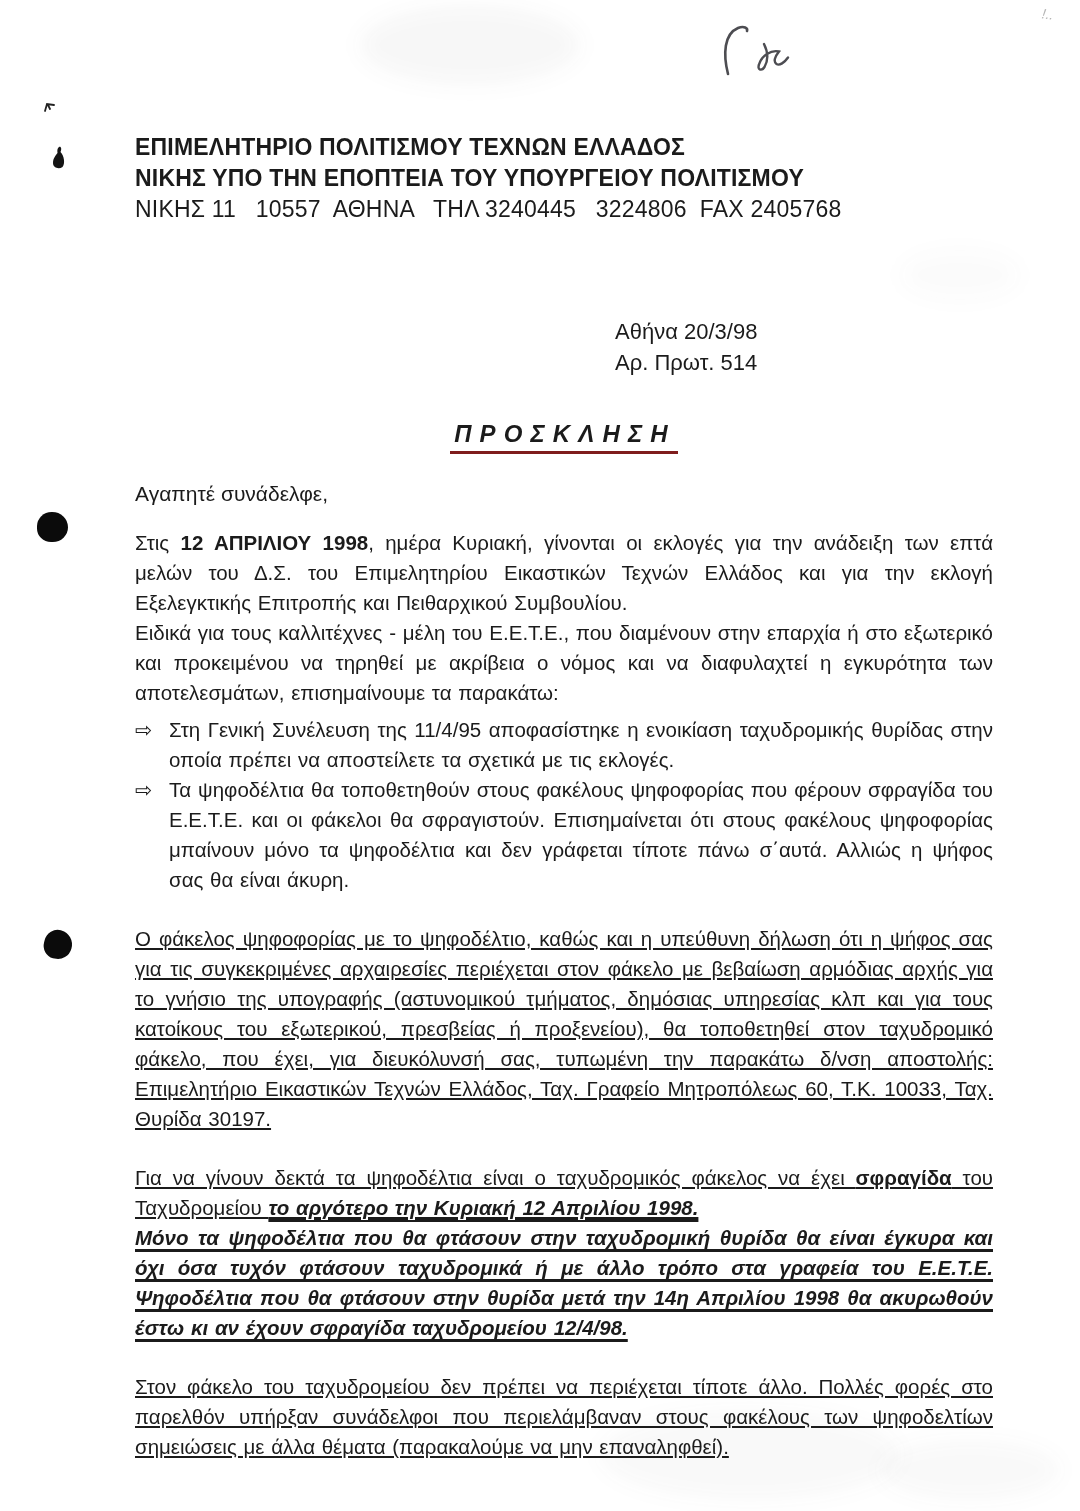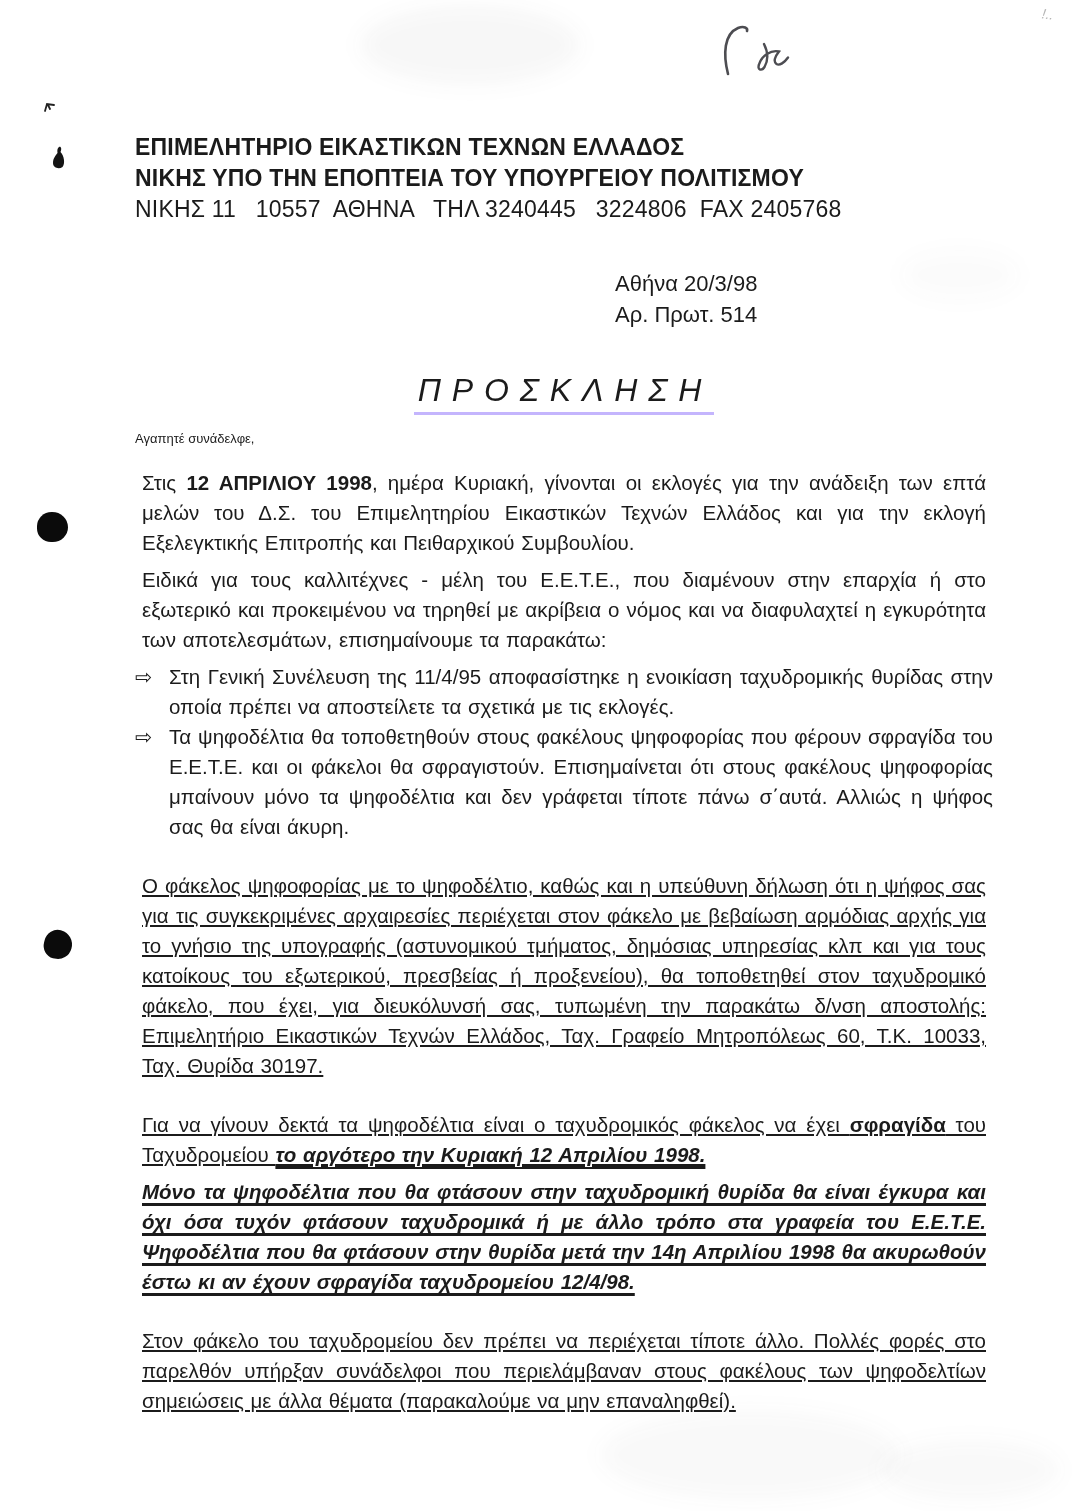--- a/index.html
+++ b/index.html
@@ -35,39 +35,39 @@
     top: 0;
     width: 858px;
   }
 
   
   .letterhead { margin-top: 132px; font-size: 23px; line-height: 31px; letter-spacing: 0.2px; }
   .letterhead .h-bold { font-weight: bold; }
   .letterhead .h-addr { font-weight: normal; white-space: pre-wrap; }
 
   
-  .dateline { margin-top: 43px; margin-left: 480px; font-size: 22px; line-height: 31px; }
+  .dateline { margin-top: 91px; margin-left: 480px; font-size: 22px; line-height: 31px; }
 
   
   .title-row { margin-top: 42px; text-align: center; }
   .doc-title {
     display: inline-block;
-    font-size: 32px;
-    font-weight: normal;
+    font-size: 24px;
+    font-weight: bold;
     font-style: italic;
     letter-spacing: 0.34em;
-    border-bottom: 3px solid #c4b5fd;
+    border-bottom: 3px solid #7f1d1d;
     padding: 0 2px 3px 4px;
   }
 
-  .salutation { margin-top: 16px; font-size: 13px; }
+  .salutation { margin-top: 28px; font-size: 21px; }
 
   
   .para {
-    margin: 7px;
+    margin: 0;
     font-size: 20.5px;
     line-height: 30px;
     text-align: justify;
     word-spacing: 1px;
   }
   .mt-first  { margin-top: 22px; }
   .mt-blank  { margin-top: 29px; text-decoration: underline; }
 
   .bullets { margin-top: 7px; }
   .bullet-item { display: flex; }
@@ -130,21 +130,21 @@
   </svg>
   <svg class="ink-blot" width="18" height="24" viewBox="0 0 18 24">
     <path d="M9,1 C11,0 12,3 10.5,6 C14,9 15.5,18 12.5,21 C9,23.5 3,22 3,17 C3,12 6,9 7.5,7 C7,4 7.5,2 9,1 Z" fill="#141414"></path>
   </svg>
   <div class="punch-dot punch-top"></div>
   <div class="punch-dot punch-bottom"></div>
 
   <div class="content">
 
     <div class="letterhead">
-      <div class="h-bold">ΕΠΙΜΕΛΗΤΗΡΙΟ ΕΙΚΑΣΤΙΚΩΝ ΤΕΧΝΩΝ ΕΛΛΑΔΟΣ</div>
+      <div class="h-bold">ΕΠΙΜΕΛΗΤΗΡΙΟ ΠΟΛΙΤΙΣΜΟΥ ΤΕΧΝΩΝ ΕΛΛΑΔΟΣ</div>
       <div class="h-bold">ΝΙΚΗΣ ΥΠΟ ΤΗΝ ΕΠΟΠΤΕΙΑ ΤΟΥ ΥΠΟΥΡΓΕΙΟΥ ΠΟΛΙΤΙΣΜΟΥ</div>
       <div class="h-addr">ΝΙΚΗΣ 11   10557  ΑΘΗΝΑ   ΤΗΛ 3240445   3224806  FAX 2405768</div>
     </div>
 
     <div class="dateline">
       <div>Αθήνα 20/3/98</div>
       <div>Αρ. Πρωτ. 514</div>
     </div>
 
     <div class="title-row">

